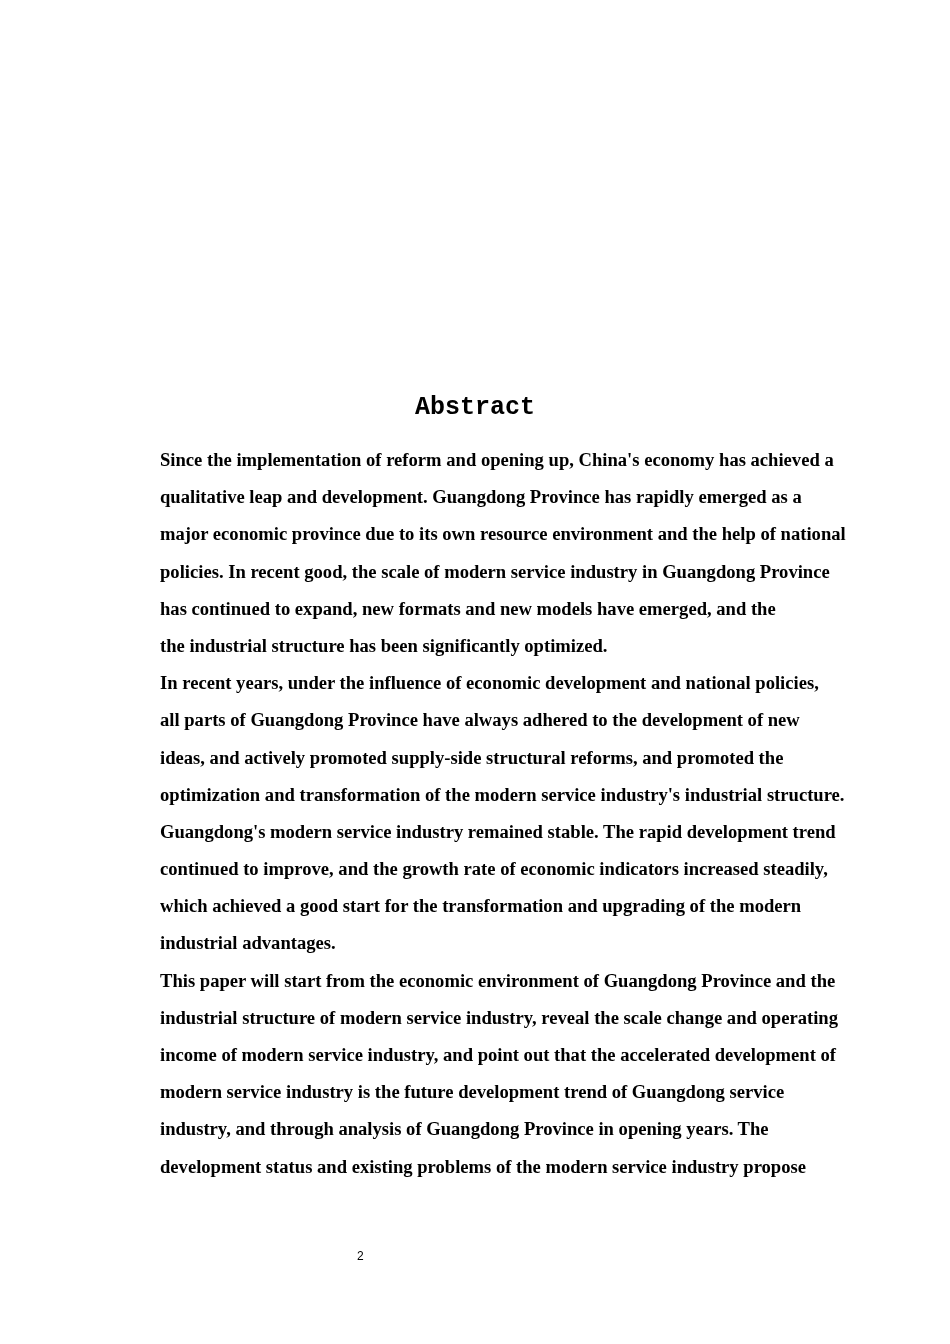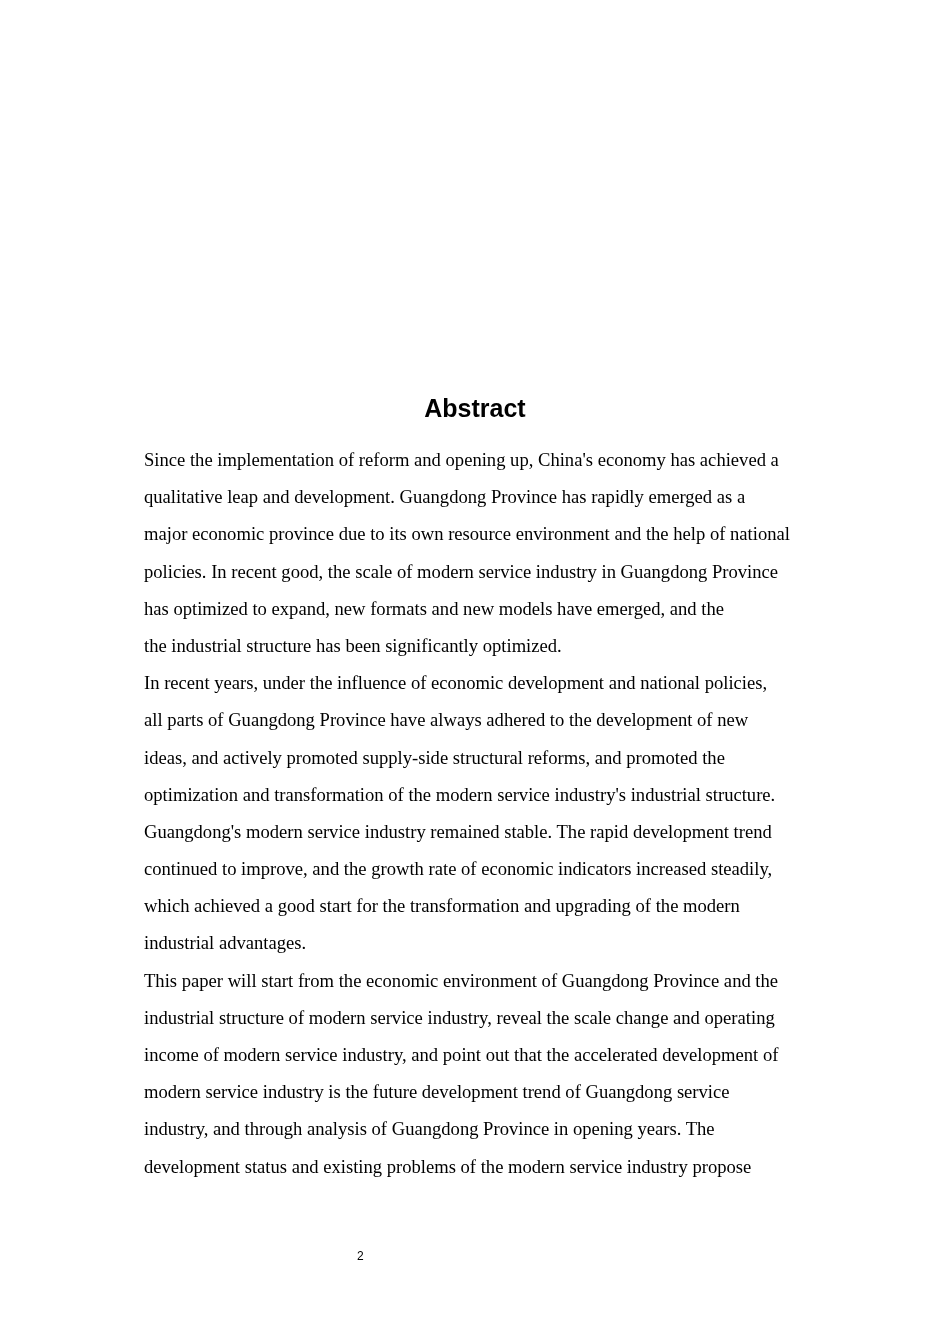--- a/index.html
+++ b/index.html
@@ -22,31 +22,32 @@
       width: 950px;
       height: 1344px;
       background: #ffffff;
     }
     .title {
       position: absolute;
       top: 391px;
       left: 0;
       width: 950px;
       text-align: center;
-      font-family: Liberation Sans, sans-serif;
+      font-family: Liberation Mono, monospace;
       font-weight: bold;
       font-size: 25px;
       line-height: 34px;
       margin: 0;
     }
     .body-text {
       position: absolute;
-      left: 144px;
+      left: 160px;
       top: 441px;
       width: 680px;
+      font-weight: bold;
     }
     .line {
       display: block;
       font-family: "Liberation Serif", serif;
       font-size: 18.6px;
       line-height: 37.2px;
       height: 37.2px;
       white-space: nowrap;
     }
     .page-number {
@@ -63,21 +64,21 @@
 
 <div class="page">
   <h1 class="title">Abstract</h1>
 
   <div class="body-text">
     <div class="paragraph">
       <span class="line">Since the implementation of reform and opening up, China's economy has achieved a</span>
       <span class="line">qualitative leap and development. Guangdong Province has rapidly emerged as a</span>
       <span class="line">major economic province due to its own resource environment and the help of national</span>
       <span class="line">policies. In recent good, the scale of modern service industry in Guangdong Province</span>
-      <span class="line">has optimized to expand, new formats and new models have emerged, and the</span>
+      <span class="line">has continued to expand, new formats and new models have emerged, and the</span>
       <span class="line">the industrial structure has been significantly optimized.</span>
     </div>
     <div class="paragraph">
       <span class="line">In recent years, under the influence of economic development and national policies,</span>
       <span class="line">all parts of Guangdong Province have always adhered to the development of new</span>
       <span class="line">ideas, and actively promoted supply-side structural reforms, and promoted the</span>
       <span class="line">optimization and transformation of the modern service industry's industrial structure.</span>
       <span class="line">Guangdong's modern service industry remained stable. The rapid development trend</span>
       <span class="line">continued to improve, and the growth rate of economic indicators increased steadily,</span>
       <span class="line">which achieved a good start for the transformation and upgrading of the modern</span>

